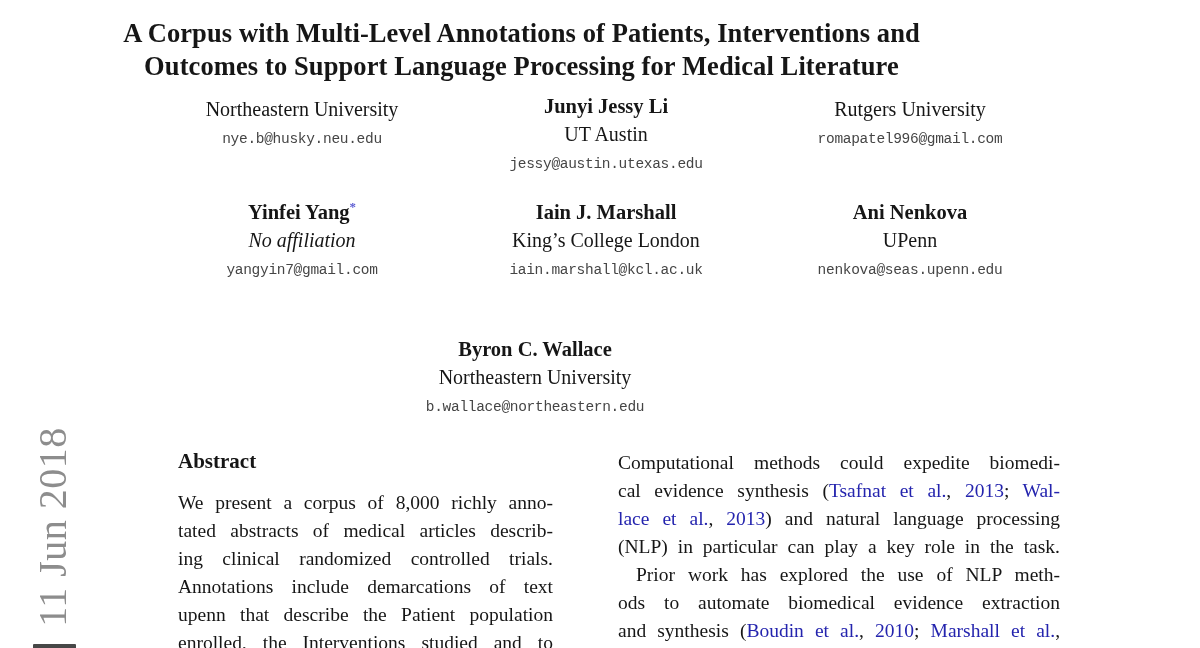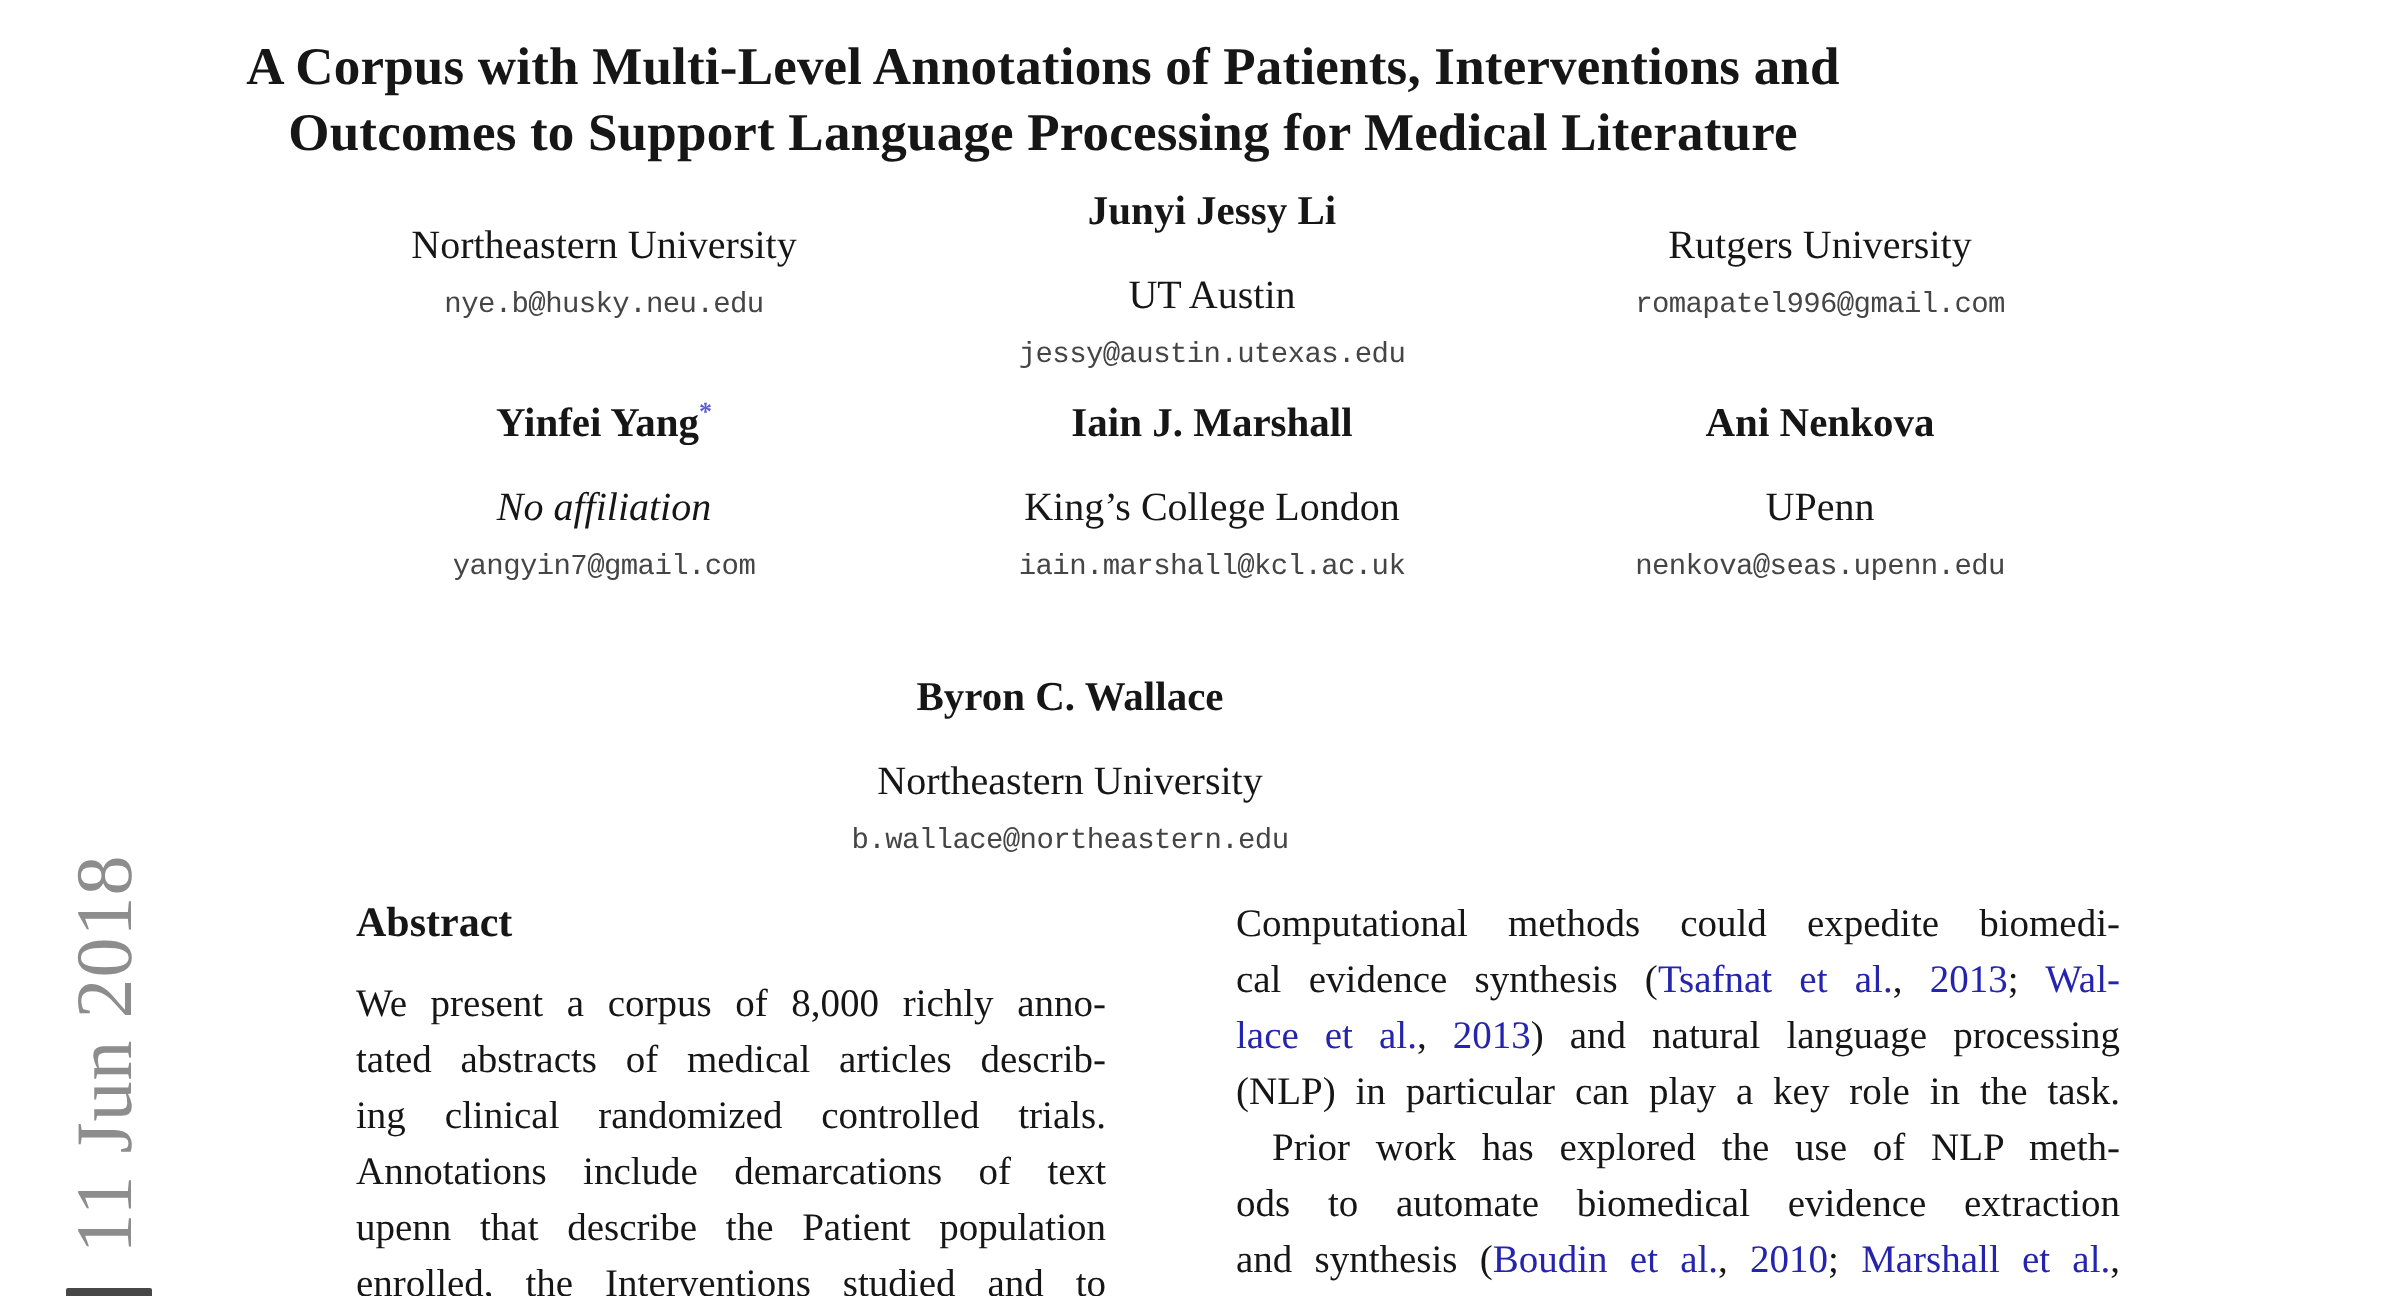--- a/index.html
+++ b/index.html
@@ -25,21 +25,21 @@
   
   .authors-grid{
     position:absolute;left:150px;width:912px;
     display:grid;grid-template-columns:repeat(3,1fr);
   }
   .row1{top:94px;}
   .row2{top:200px;}
   .author{text-align:center;}
   .aname{font-weight:bold;font-size:20.5px;line-height:25px;}
   .aname sup{color:var(--star);font-size:13px;vertical-align:super;line-height:0;}
-  .aaff{font-size:20px;line-height:26px;margin-top:16px;}
+  .aaff{font-size:20px;line-height:26px;margin-top:2px;}
   .aaff.italic{font-style:italic;}
   .aemail{
     font-family:"Liberation Mono", monospace;font-size:14.5px;line-height:17px;
     margin-top:9px;color:var(--email);letter-spacing:-0.3px;
   }
 
   
   .featured-author{position:absolute;top:337px;left:0;width:1070px;text-align:center;}
 
   

